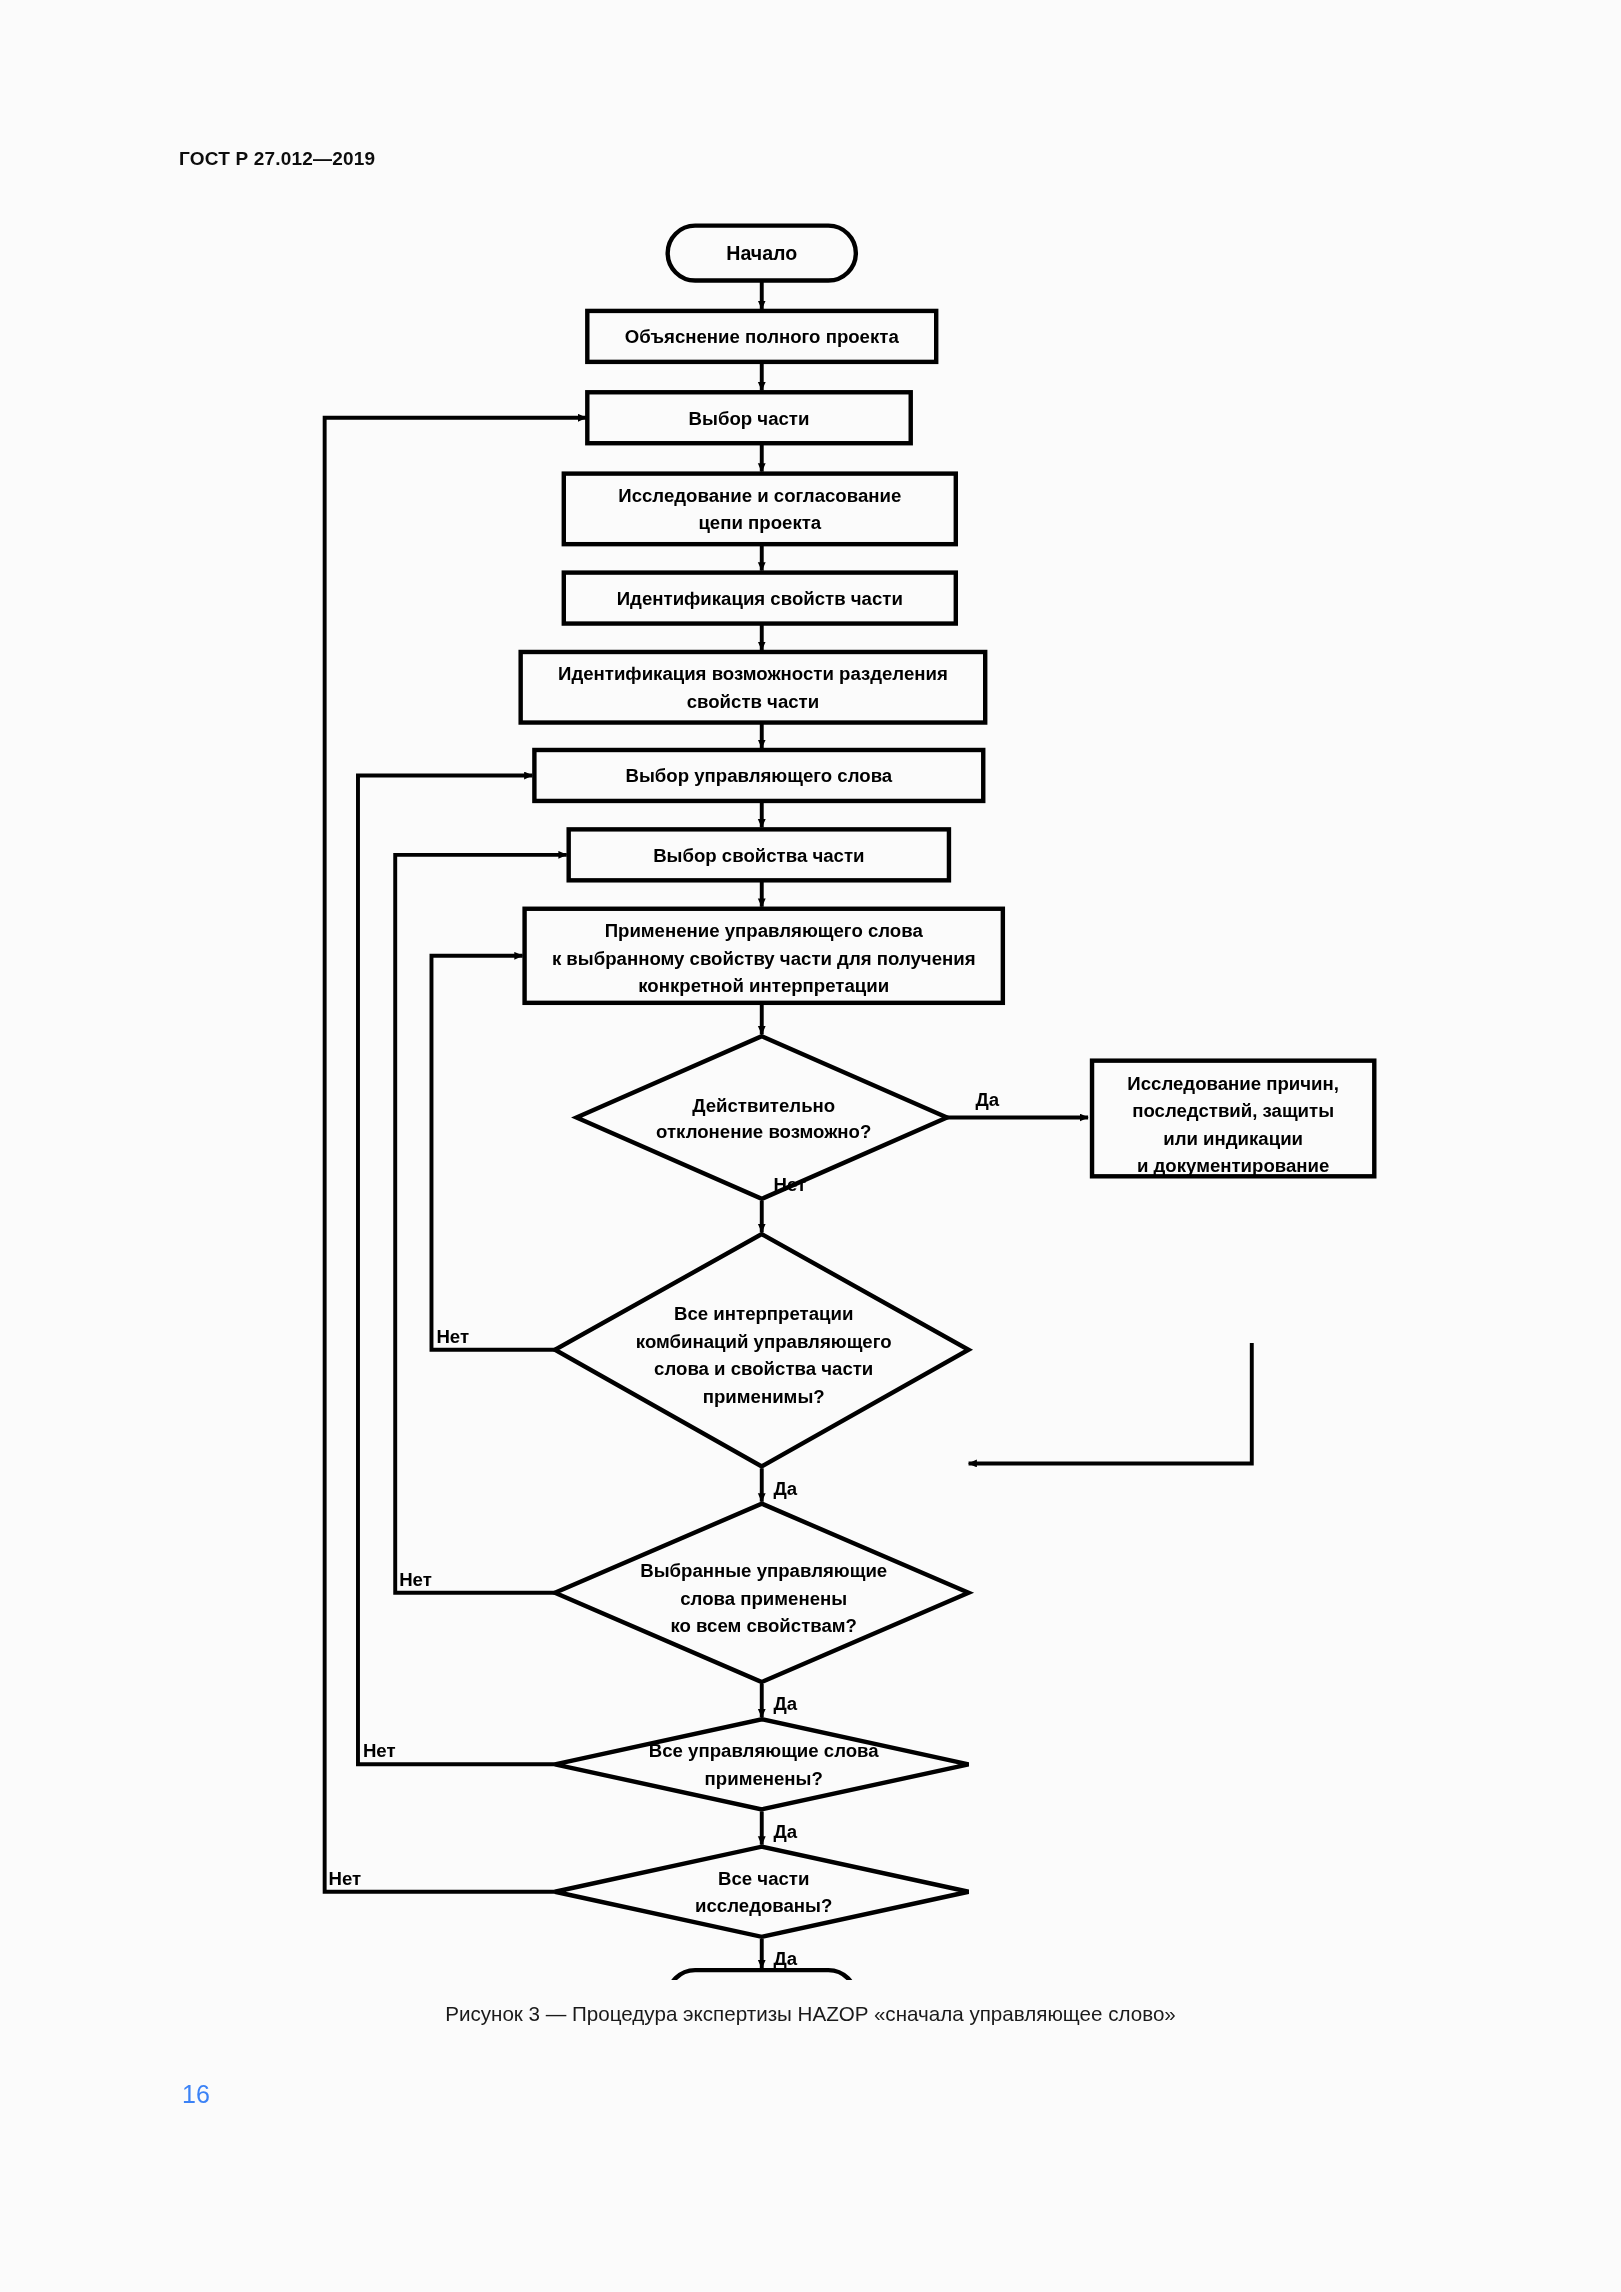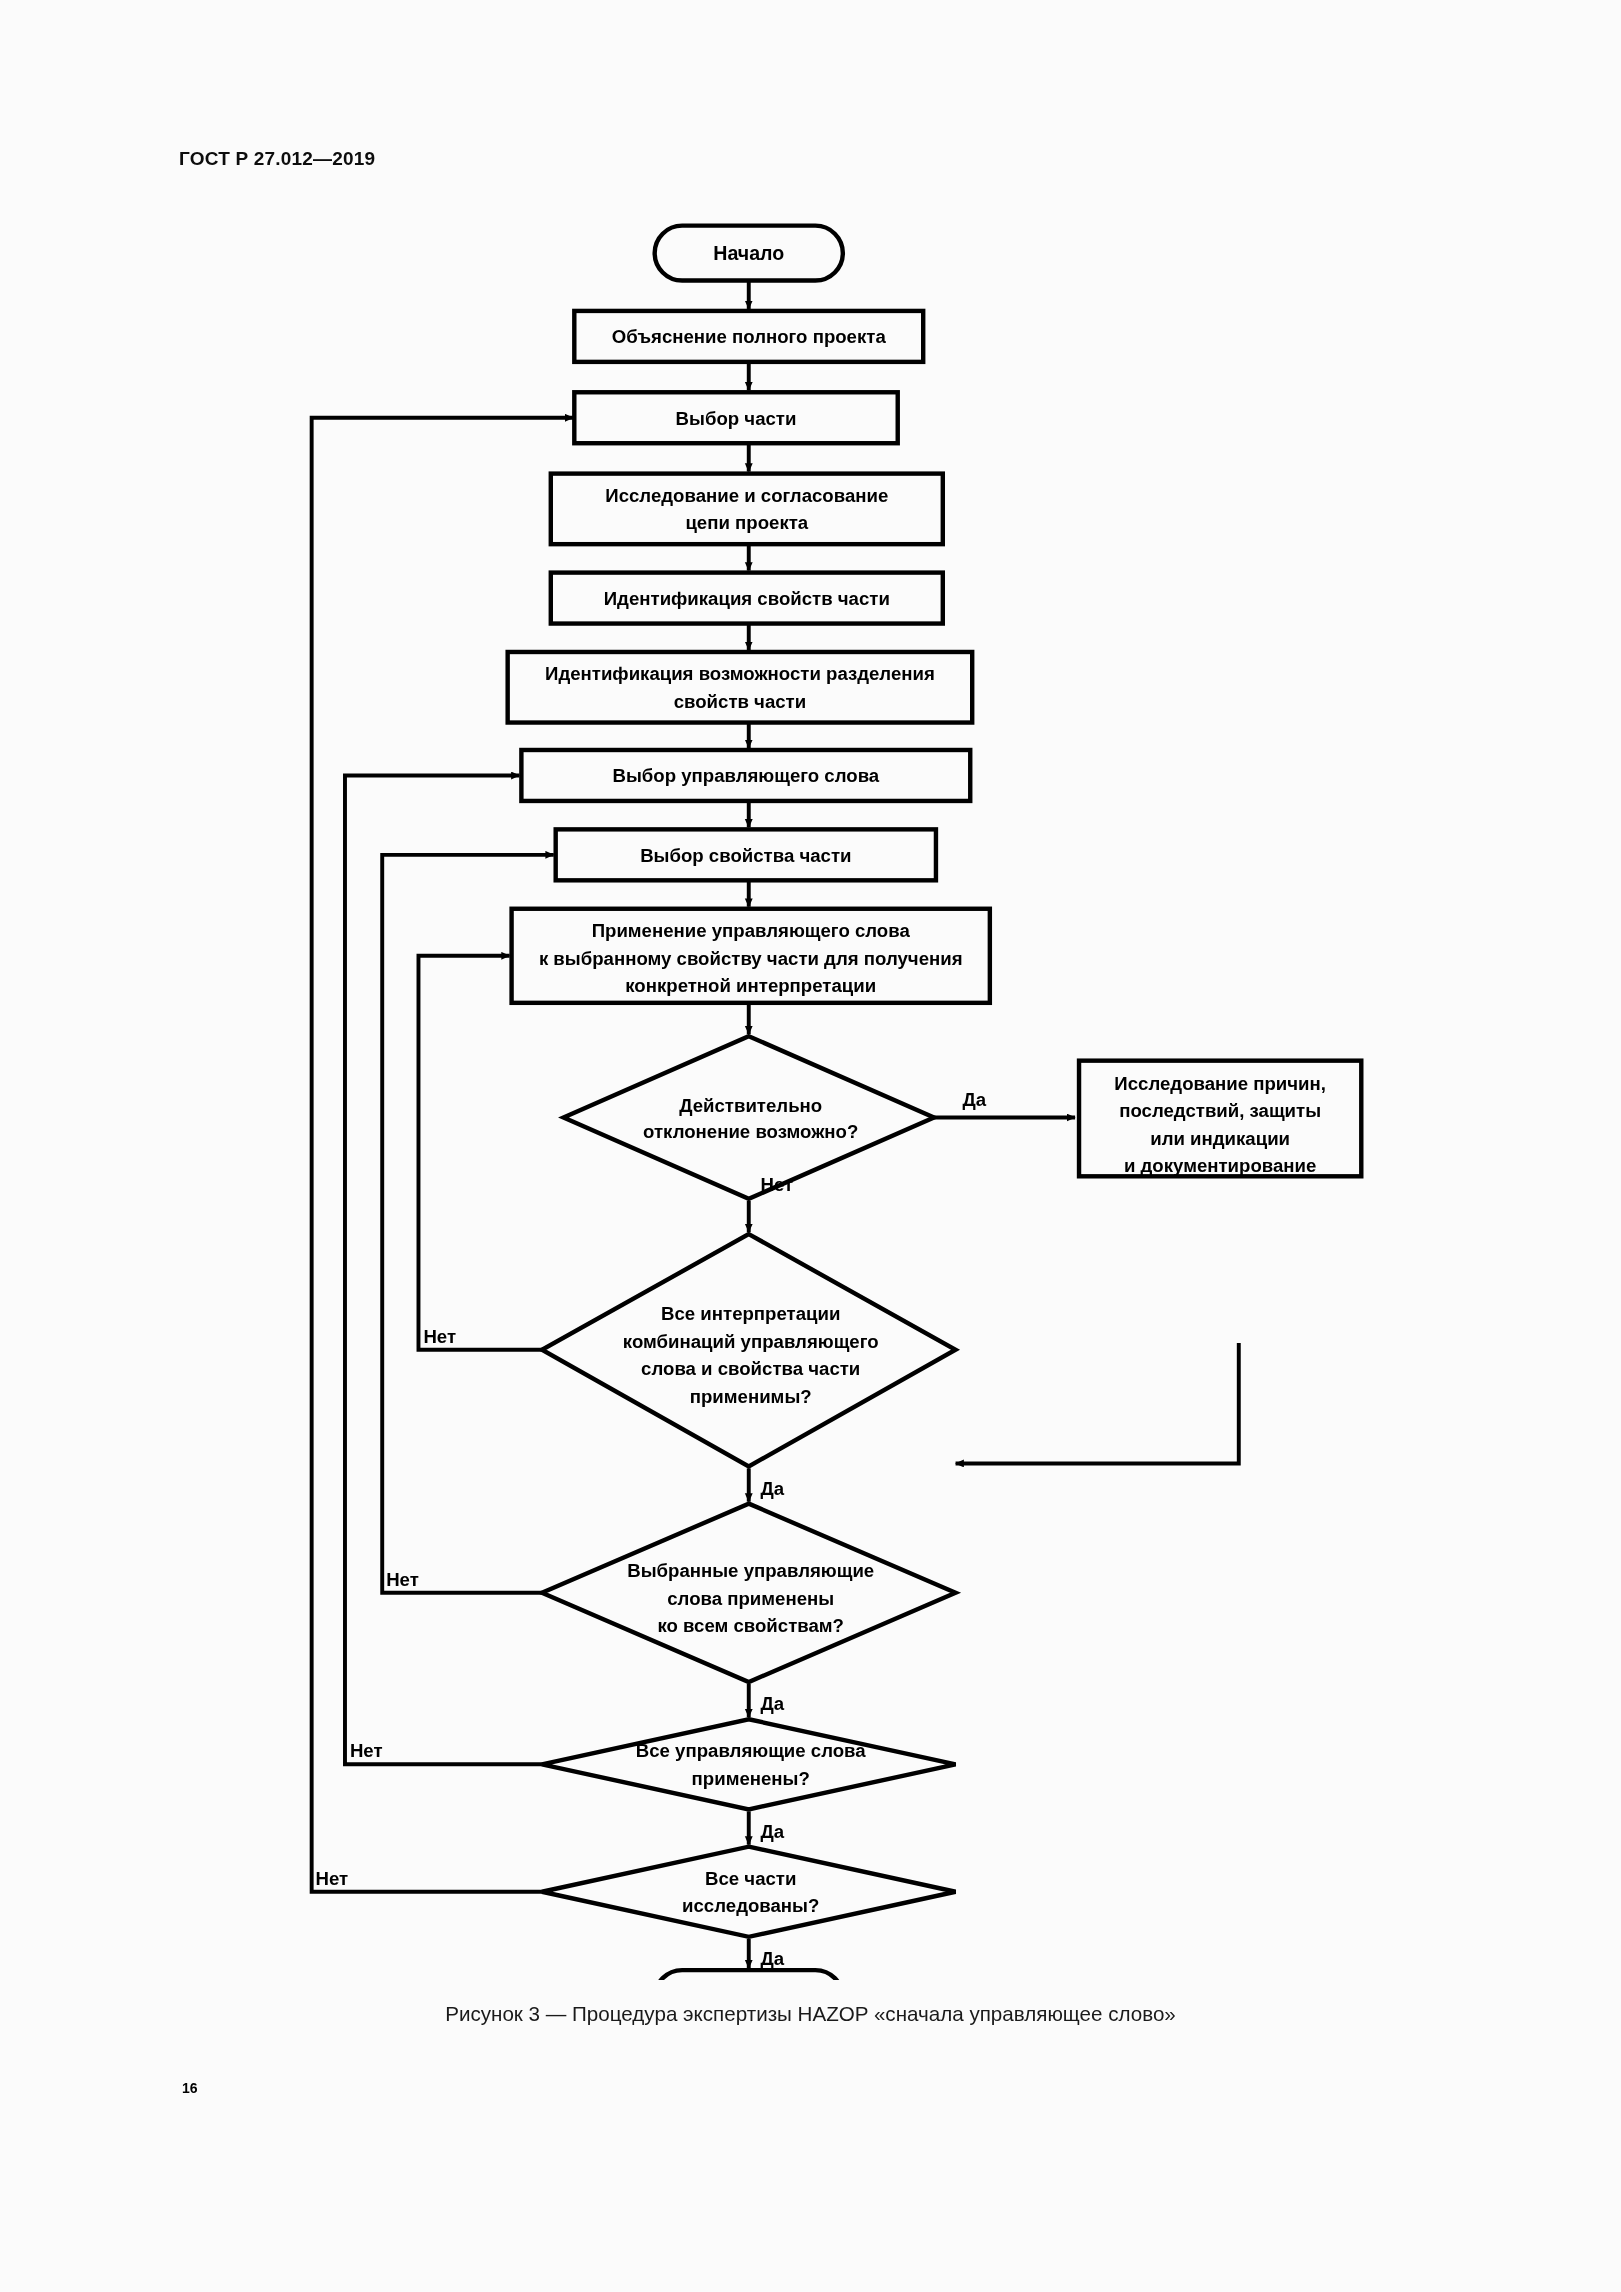--- a/index.html
+++ b/index.html
@@ -27,38 +27,38 @@
     color: #0d0d0d;
     letter-spacing: 0.2px;
     white-space: nowrap;
   }
   .figure-area {
     position: absolute;
     left: 0;
     top: 206px;
     width: 1506px;
     height: 1774px;
+    padding-left: 13px;
   }
   .figure-caption {
     position: absolute;
     left: 0;
     top: 2002px;
     width: 1621px;
     text-align: center;
     font-size: 20.6px;
     color: #1a1a1a;
     white-space: nowrap;
   }
   .page-number {
     position: absolute;
     left: 182px;
     top: 2080px;
-    font-size: 14px;
-    color: #000000;
-    font-weight: bold;
+    font-size: 25px;
+    color: #3b82f6;
   }
   svg.flow {
     display: block;
   }
   svg.flow text {
     font-family: "Liberation Sans", sans-serif;
     font-weight: bold;
     fill: #000000;
   }
   .nodefill { fill: #fbfbfb; stroke: #000000; }

